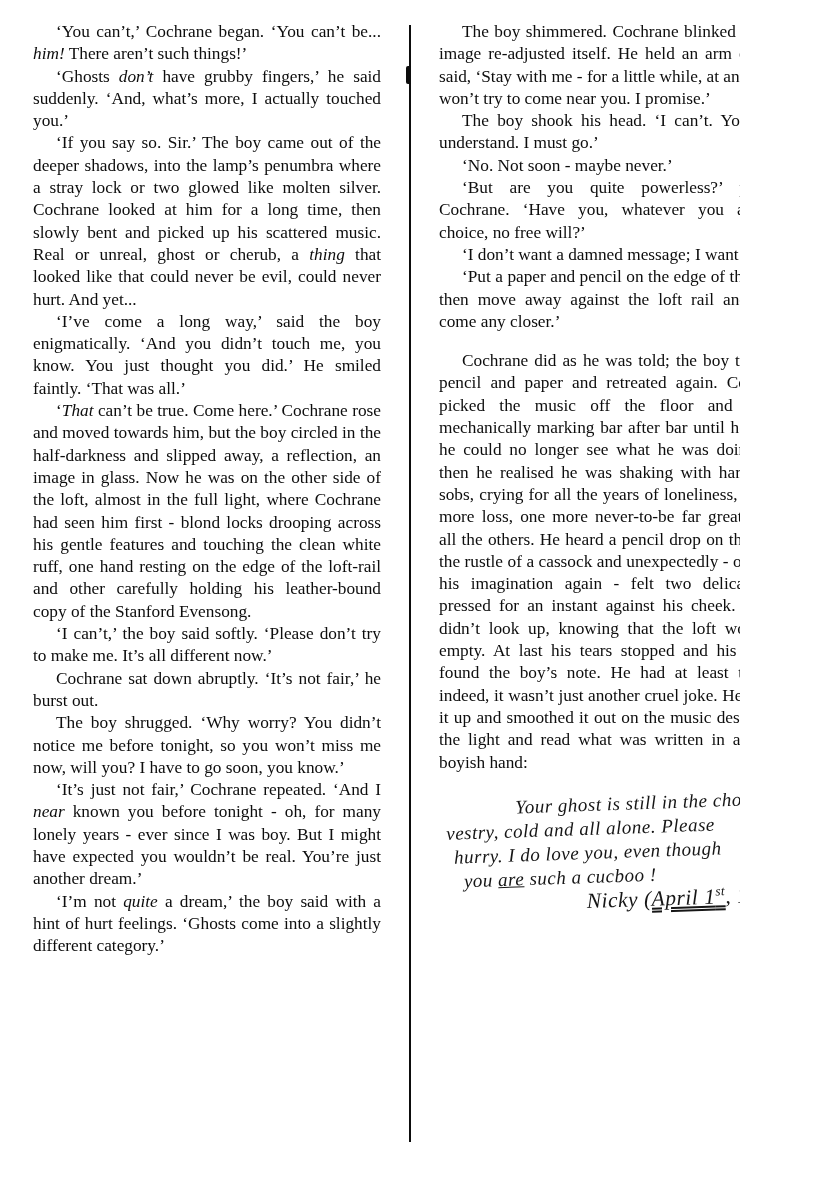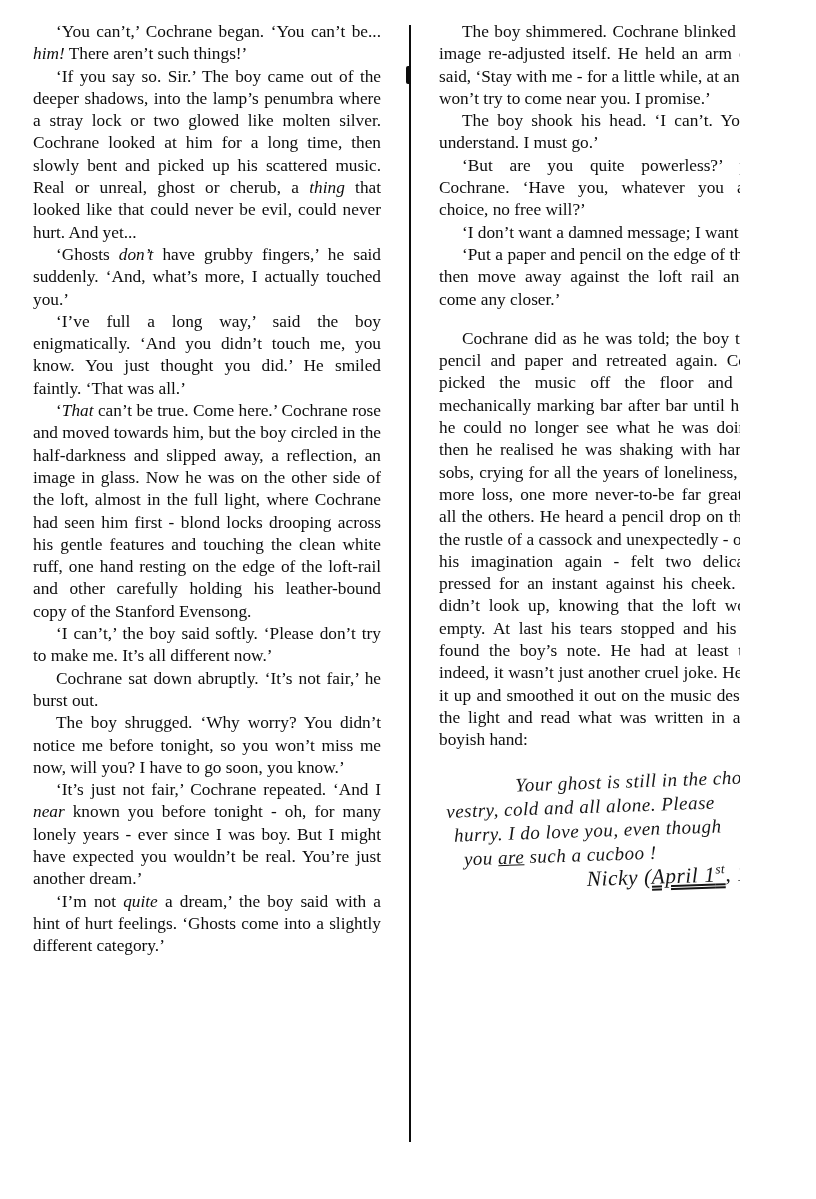--- a/index.html
+++ b/index.html
@@ -65,38 +65,39 @@
     letter-spacing:1px;
   }
 </style>
 </head>
 <body>
 
 <div class="page">
 
   <div class="col col-left">
       <p class="para">‘You can’t,’ Cochrane began. ‘You can’t be... <em>him!</em> There aren’t such things!’</p>
+      <p class="para">‘Ghosts <em>don’t</em> have grubby fingers,’ he said suddenly. ‘And, what’s more, I actually touched you.’</p>
       <p class="para">‘If you say so. Sir.’ The boy came out of the deeper shadows, into the lamp’s penumbra where a stray lock or two glowed like molten silver. Cochrane looked at him for a long time, then slowly bent and picked up his scattered music. Real or unreal, ghost or cherub, a <em>thing</em> that looked like that could never be evil, could never hurt. And yet...</p>
-      <p class="para">‘Ghosts <em>don’t</em> have grubby fingers,’ he said suddenly. ‘And, what’s more, I actually touched you.’</p>
-      <p class="para">‘I’ve full a long way,’ said the boy enigmatically. ‘And you didn’t touch me, you know. You just thought you did.’ He smiled faintly. ‘That was all.’</p>
+      <p class="para">‘I’ve come a long way,’ said the boy enigmatically. ‘And you didn’t touch me, you know. You just thought you did.’ He smiled faintly. ‘That was all.’</p>
       <p class="para">‘<em>That</em> can’t be true. Come here.’ Cochrane rose and moved towards him, but the boy circled in the half-darkness and slipped away, a reflection, an image in glass. Now he was on the other side of the loft, almost in the full light, where Cochrane had seen him first - blond locks drooping across his gentle features and touching the clean white ruff, one hand resting on the edge of the loft-rail and other carefully holding his leather-bound copy of the Stanford Evensong.</p>
       <p class="para">‘I can’t,’ the boy said softly. ‘Please don’t try to make me. It’s all different now.’</p>
       <p class="para">Cochrane sat down abruptly. ‘It’s not fair,’ he burst out.</p>
       <p class="para">The boy shrugged. ‘Why worry? You didn’t notice me before tonight, so you won’t miss me now, will you? I have to go soon, you know.’</p>
       <p class="para">‘It’s just not fair,’ Cochrane repeated. ‘And I <em>near</em> known you before tonight - oh, for many lonely years - ever since I was boy. But I might have expected you wouldn’t be real. You’re just another dream.’</p>
       <p class="para">‘I’m not <em>quite</em> a dream,’ the boy said with a hint of hurt feelings. ‘Ghosts come into a slightly different category.’</p>
     </div>
 
   <div class="divider"></div>
   <div class="divider-mark"></div>
 
   <div class="col col-right">
     <div>
         <p class="para">The boy shimmered. Cochrane blinked and the image re-adjusted itself. He held an arm out and said, ‘Stay with me - for a little while, at any rate. I won’t try to come near you. I promise.’</p>
         <p class="para">The boy shook his head. ‘I can’t. You don’t understand. I must go.’</p>
+        <p class="para">‘No. Not soon - maybe never.’</p>
         <p class="para">‘But are you quite powerless?’ pleaded Cochrane. ‘Have you, whatever you are, no choice, no free will?’</p>
         <p class="para">‘I don’t want a damned message; I want <em>you!</em>’</p>
         <p class="para">‘Put a paper and pencil on the edge of the stool, then move away against the loft rail and don’t come any closer.’</p>
         <p class="para gap-before">Cochrane did as he was told; the boy took the pencil and paper and retreated again. Cochrane picked the music off the floor and started mechanically marking bar after bar until he found he could no longer see what he was doing, and then he realised he was shaking with harsh, wet sobs, crying for all the years of loneliness, for one more loss, one more never-to-be far greater than all the others. He heard a pencil drop on the stool, the rustle of a cassock and unexpectedly - or was it his imagination again - felt two delicate lips pressed for an instant against his cheek. But he didn’t look up, knowing that the loft would be empty. At last his tears stopped and his fingers found the boy’s note. He had at least that, if, indeed, it wasn’t just another cruel joke. He picked it up and smoothed it out on the music desk under the light and read what was written in a round, boyish hand:</p>
       </div>
     <div class="note">
         <p class="note-line">Your ghost is still in the choir</p>
         <p class="note-line">vestry, cold and all alone. Please</p>
         <p class="note-line">hurry. I do love you, even though</p>
         <p class="note-line">you <u>are</u> such a cucboo !</p>

